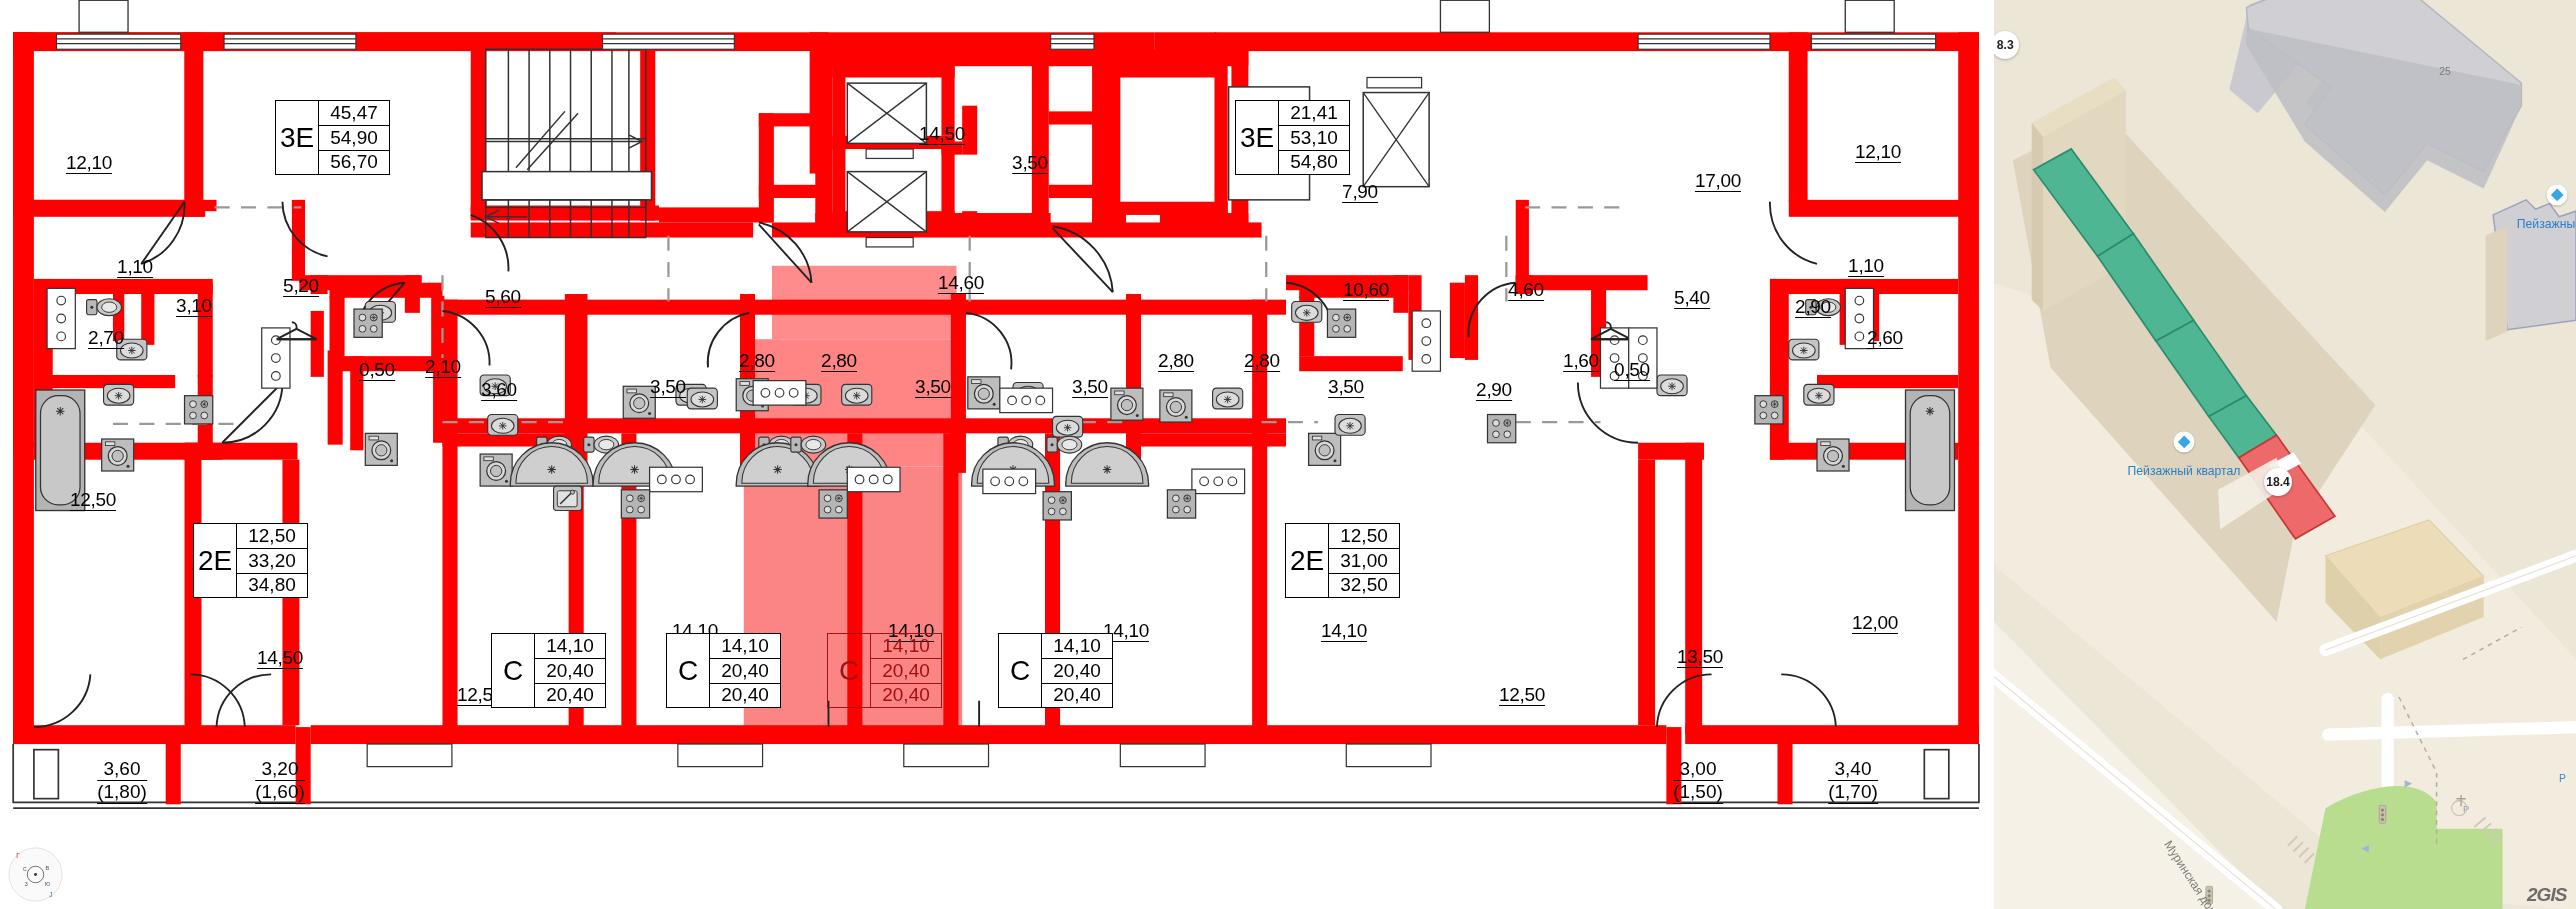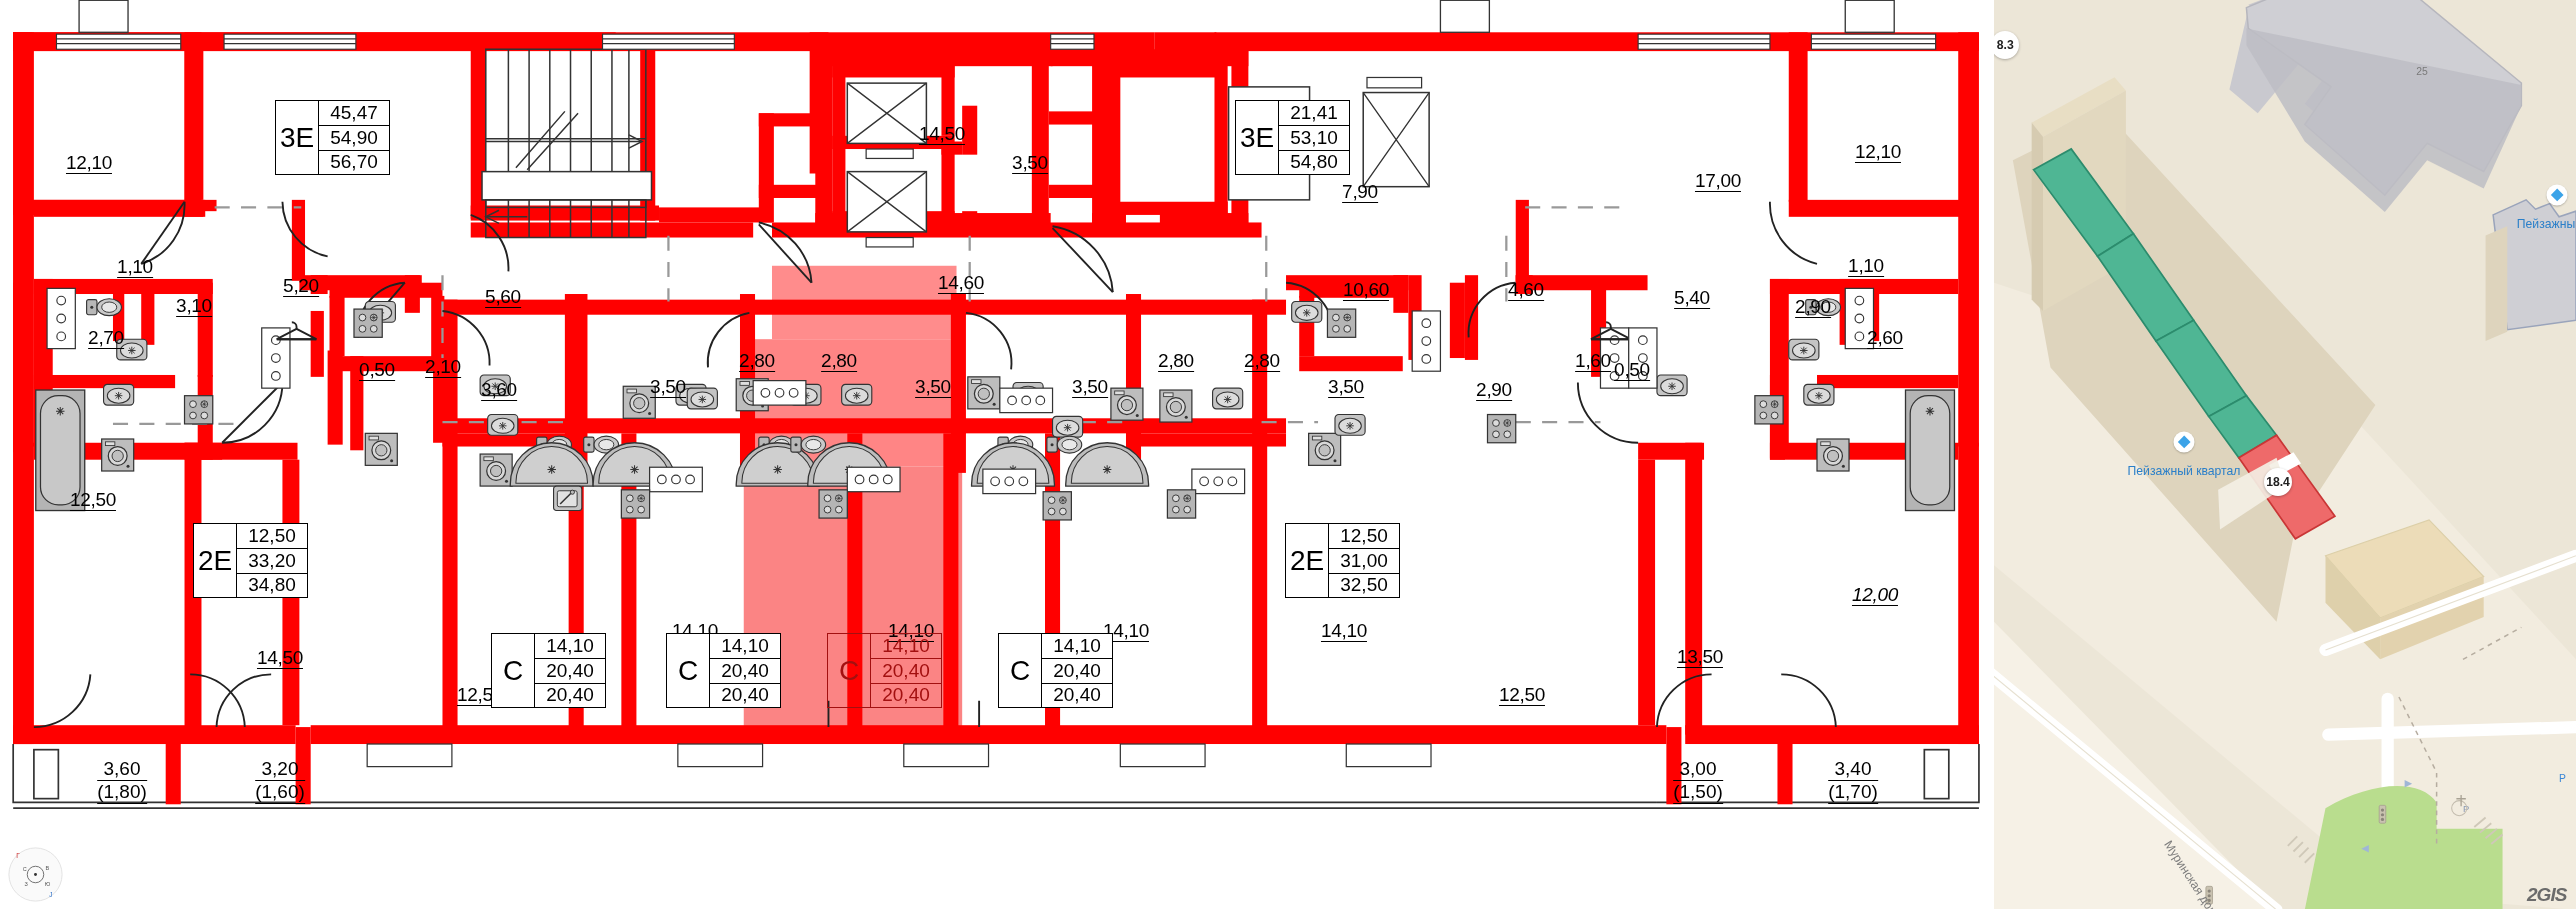--- a/index.html
+++ b/index.html
@@ -603,32 +603,32 @@
         <div class="lbl c" style="left: 499px; top: 380px;">3,60</div>
         <div class="lbl c" style="left: 668px; top: 377px;">3,50</div>
         <div class="lbl c" style="left: 757px; top: 351px;">2,80</div>
         <div class="lbl c" style="left: 839px; top: 351px;">2,80</div>
         <div class="lbl c" style="left: 933px; top: 377px;">3,50</div>
         <div class="lbl c" style="left: 1090px; top: 377px;">3,50</div>
         <div class="lbl c" style="left: 1176px; top: 351px;">2,80</div>
         <div class="lbl c" style="left: 1262px; top: 351px;">2,80</div>
         <div class="lbl c" style="left: 1346px; top: 377px;">3,50</div>
         <div class="lbl c" style="left: 1494px; top: 380px;">2,90</div>
-        <div class="lbl c" style="left: 1581px; top: 351px; margin-left: 12px;">1,60</div>
+        <div class="lbl c" style="left: 1581px; top: 351px;">1,60</div>
         <div class="lbl c" style="left: 1632px; top: 360px;">0,50</div>
         <div class="lbl c" style="left: 93px; top: 490px;">12,50</div>
         <div class="lbl c" style="left: 280px; top: 648px;">14,50</div>
         <div class="lbl c" style="left: 480px; top: 685px;">12,50</div>
         <div class="lbl c" style="left: 695px; top: 621px;">14,10</div>
         <div class="lbl c" style="left: 911px; top: 621px;">14,10</div>
         <div class="lbl c" style="left: 1126px; top: 621px;">14,10</div>
         <div class="lbl c" style="left: 1344px; top: 621px;">14,10</div>
         <div class="lbl c" style="left: 1522px; top: 685px;">12,50</div>
         <div class="lbl c" style="left: 1700px; top: 647px;">13,50</div>
-        <div class="lbl c" style="left: 1875px; top: 585px; font-style: italic;">12,00</div>
+        <div class="lbl c" style="left: 1875px; top: 613px;">12,00</div>
       </div>
 
     <div id="balcony-labels">
         <div class="lbl2" style="left: 122px; top: 758px;">
           <span>3,60</span>
           <span>(1,80)</span>
         </div>
         <div class="lbl2" style="left: 280px; top: 758px;">
           <span>3,20</span>
           <span>(1,60)</span>
@@ -816,19 +816,19 @@
         <div class="mbadge" style="left: 11.3px; top: 45px;">8.3</div>
         <div class="mbadge" style="left: 284px; top: 482px;">18.4</div>
         <div class="mdiamond" style="left: 190px; top: 442px;">
           <i></i>
         </div>
         <div class="mtext mpin-label" style="left: 190px; top: 464px;">Пейзажный квартал</div>
         <div class="mdiamond" style="left: 563px; top: 195px;">
           <i></i>
         </div>
         <div class="mtext mpin-label" style="left: 563px; top: 217px;">Пейзажный кв</div>
-        <div class="mnum" style="left: 428px; top: 71px; text-align: center;">25</div>
+        <div class="mnum" style="left: 451px; top: 71px; text-align: center;">25</div>
         <div class="mtext mstreet" style="left: 179px; top: 838px; transform: rotate(57deg); transform-origin: left top;">Муринская дорога</div>
       </div>
     <div id="wm">2GIS</div>
   </div>
 </div>
 
 
 </body></html>

